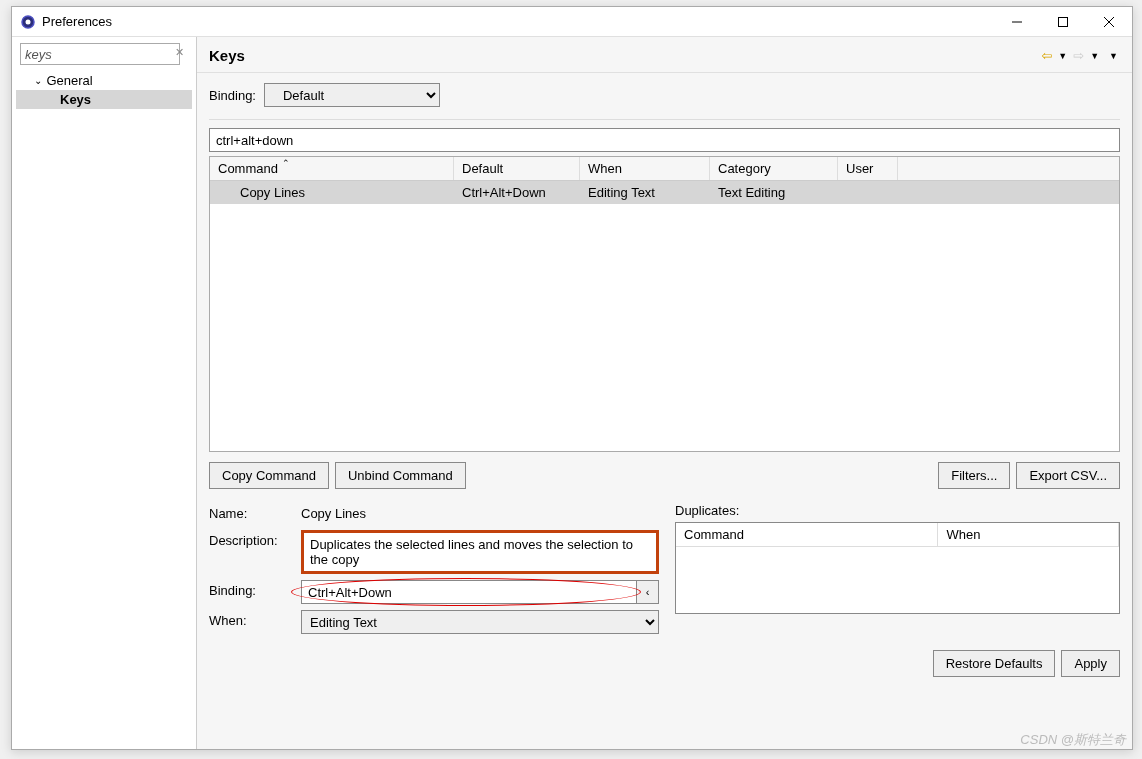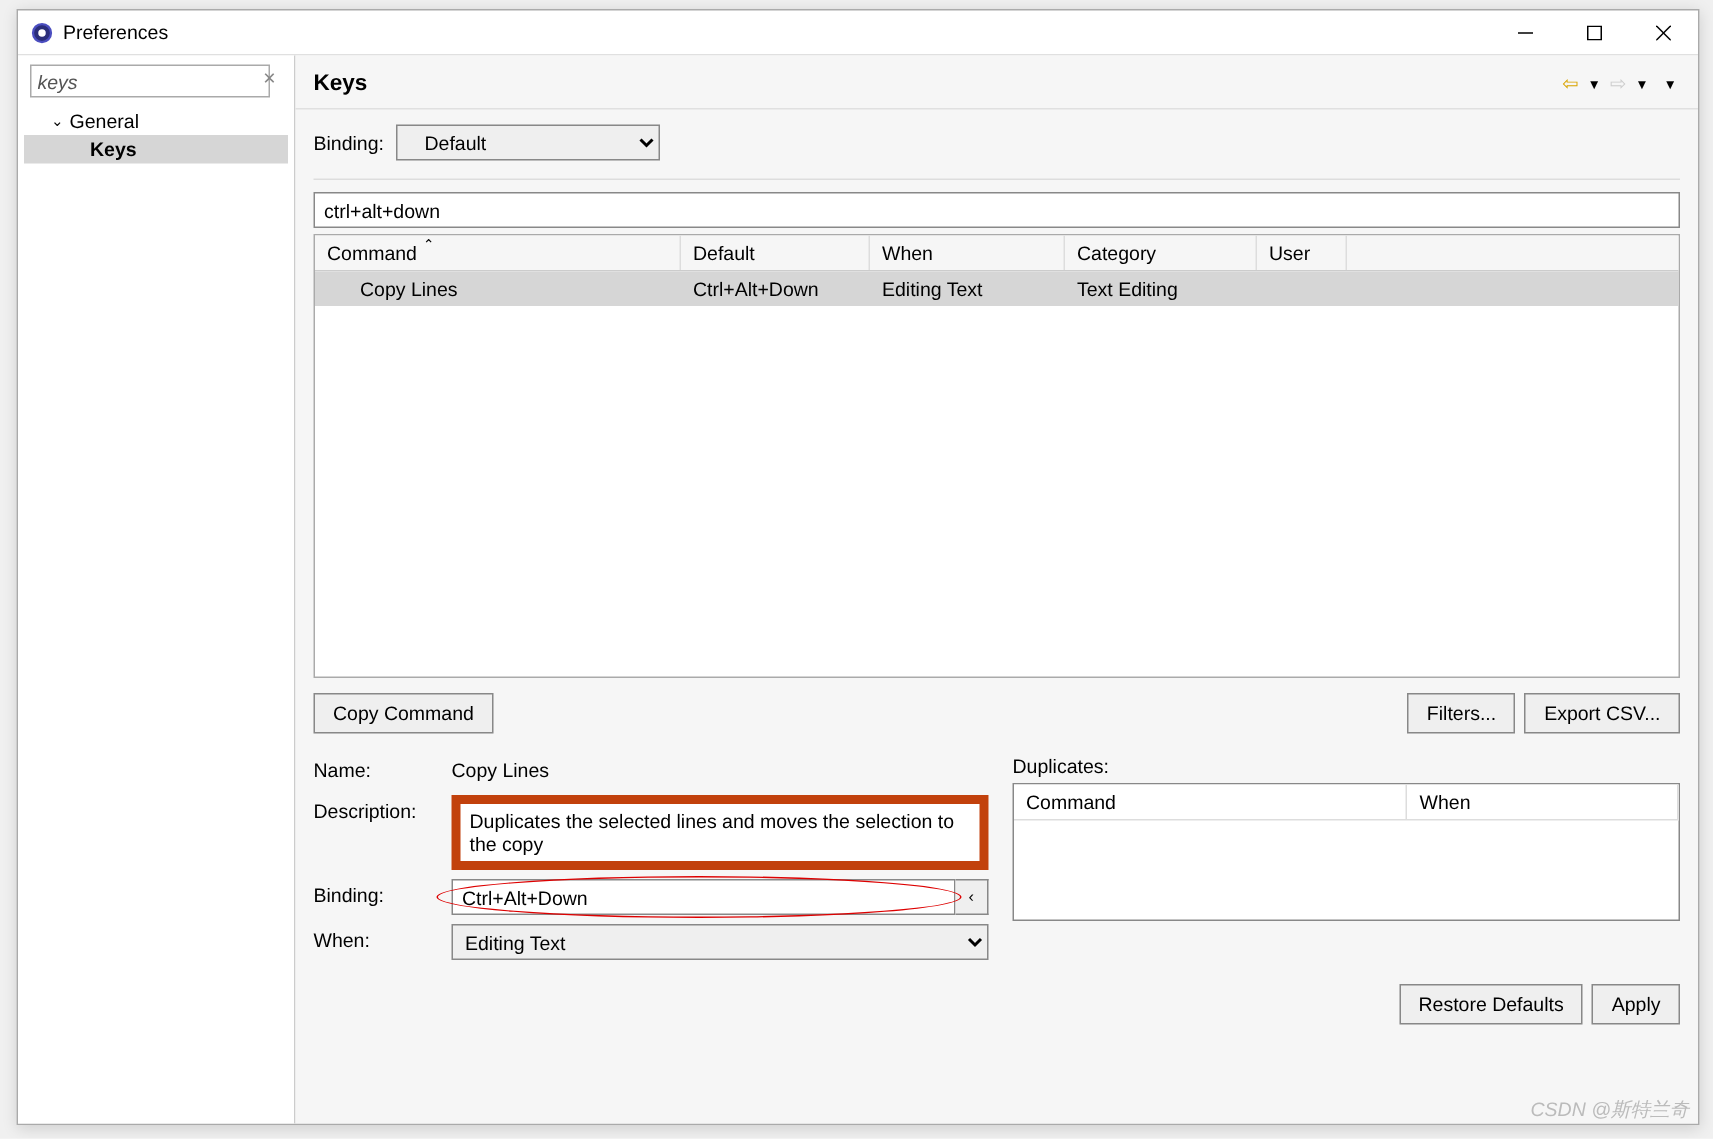--- a/index.html
+++ b/index.html
@@ -61,21 +61,21 @@
     .btn { padding: 5px 12px; border: 1px solid #888; background: #efefef; cursor: pointer; }
     .spacer { flex: 1; }
     
     .details-area { display: flex; padding: 4px 12px 0 12px; gap: 16px; }
     .details-left { flex: 1; }
     .details-right { width: 445px; }
     .drow { display: flex; margin-bottom: 6px; align-items: flex-start; }
     .dlabel { width: 92px; padding-top: 3px; }
     .dval { flex: 1; }
     .dfield-text { padding: 3px 0; }
-    .desc-box { border: 6px solid #c2410c; background: #fff; padding: 4px 6px; min-height: 42px; width: 100%; }
+    .desc-box { border: 3px solid #c2410c; background: #fff; padding: 4px 6px; min-height: 42px; width: 100%; }
     .bind-row { display: flex; align-items: center; gap: 0; position: relative; }
     .bind-input { flex: 1; height: 24px; border: 1px solid #888; padding: 2px 6px; background: #fff; }
     .bind-clear-btn { width: 22px; height: 24px; border: 1px solid #888; border-left: 0; background: #efefef; display: flex; align-items: center; justify-content: center; cursor: pointer; }
     .bind-ellipse { position: absolute; border: 1.5px solid #d00; border-radius: 50%; width: 350px; height: 28px; left: -10px; top: -2px; pointer-events: none; }
     .when-select { width: 100%; height: 24px; border: 1px solid #888; background: #efefef; padding: 2px 4px; }
     
     .conf-label { margin-bottom: 4px; }
     .conf-table { border: 1px solid #888; background: #fff; height: 92px; }
     .conf-header { display: flex; border-bottom: 1px solid #ddd; background: #fff; }
     .cth { padding: 4px 8px; border-right: 1px solid #ddd; }
@@ -185,20 +185,21 @@
             <div class="td c-bind">Ctrl+Alt+Down</div>
             <div class="td c-when">Editing Text</div>
             <div class="td c-cat">Text Editing</div>
             <div class="td c-user"></div>
           </div>
         </div>
       </div>
 
       <div class="cmd-buttons">
         <button class="btn">Copy Command</button>
+        <button class="btn">Unbind Command</button>
         <span class="spacer"></span>
         <button class="btn">Filters...</button>
         <button class="btn">Export CSV...</button>
       </div>
 
       <div class="details-area">
         <div class="details-left">
           <div class="drow">
             <div class="dlabel">Name:</div>
             <div class="dval dfield-text">Copy Lines</div>

